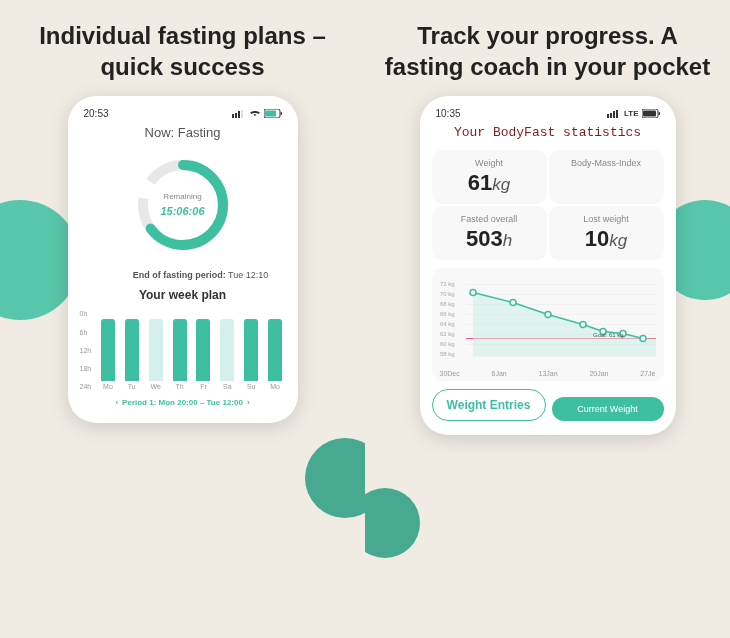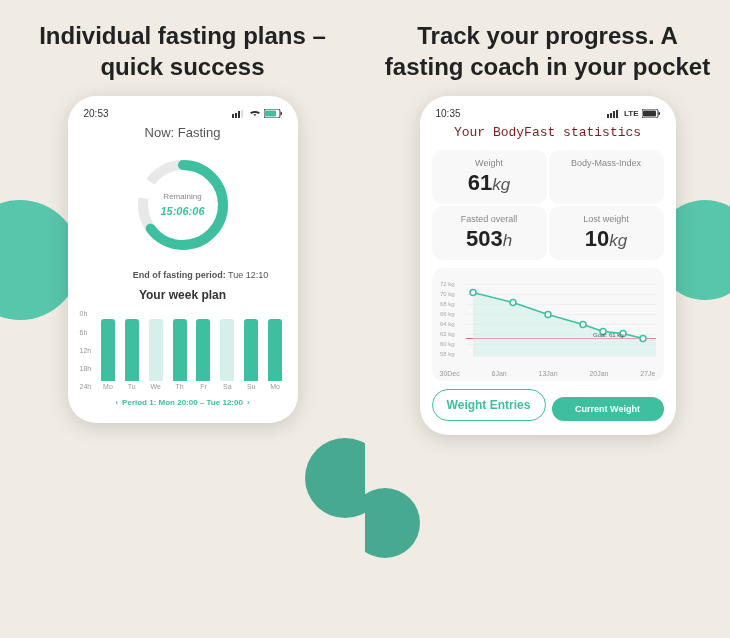--- a/index.html
+++ b/index.html
@@ -340,21 +340,21 @@
     }
 
     .btn-filled {
       flex: 1;
       background: #3dbfa0;
       border: none;
       color: #fff;
       border-radius: 20px;
       padding: 7px 6px;
       font-size: 9px;
-      font-weight: 700;
+      font-weight: 400;
       cursor: pointer;
       margin-top: 8px;
     }
   </style>
 </head>
 <body>
 
 <div class="left-panel">
   <div class="panel-title">Individual fasting plans – quick success</div>
 

